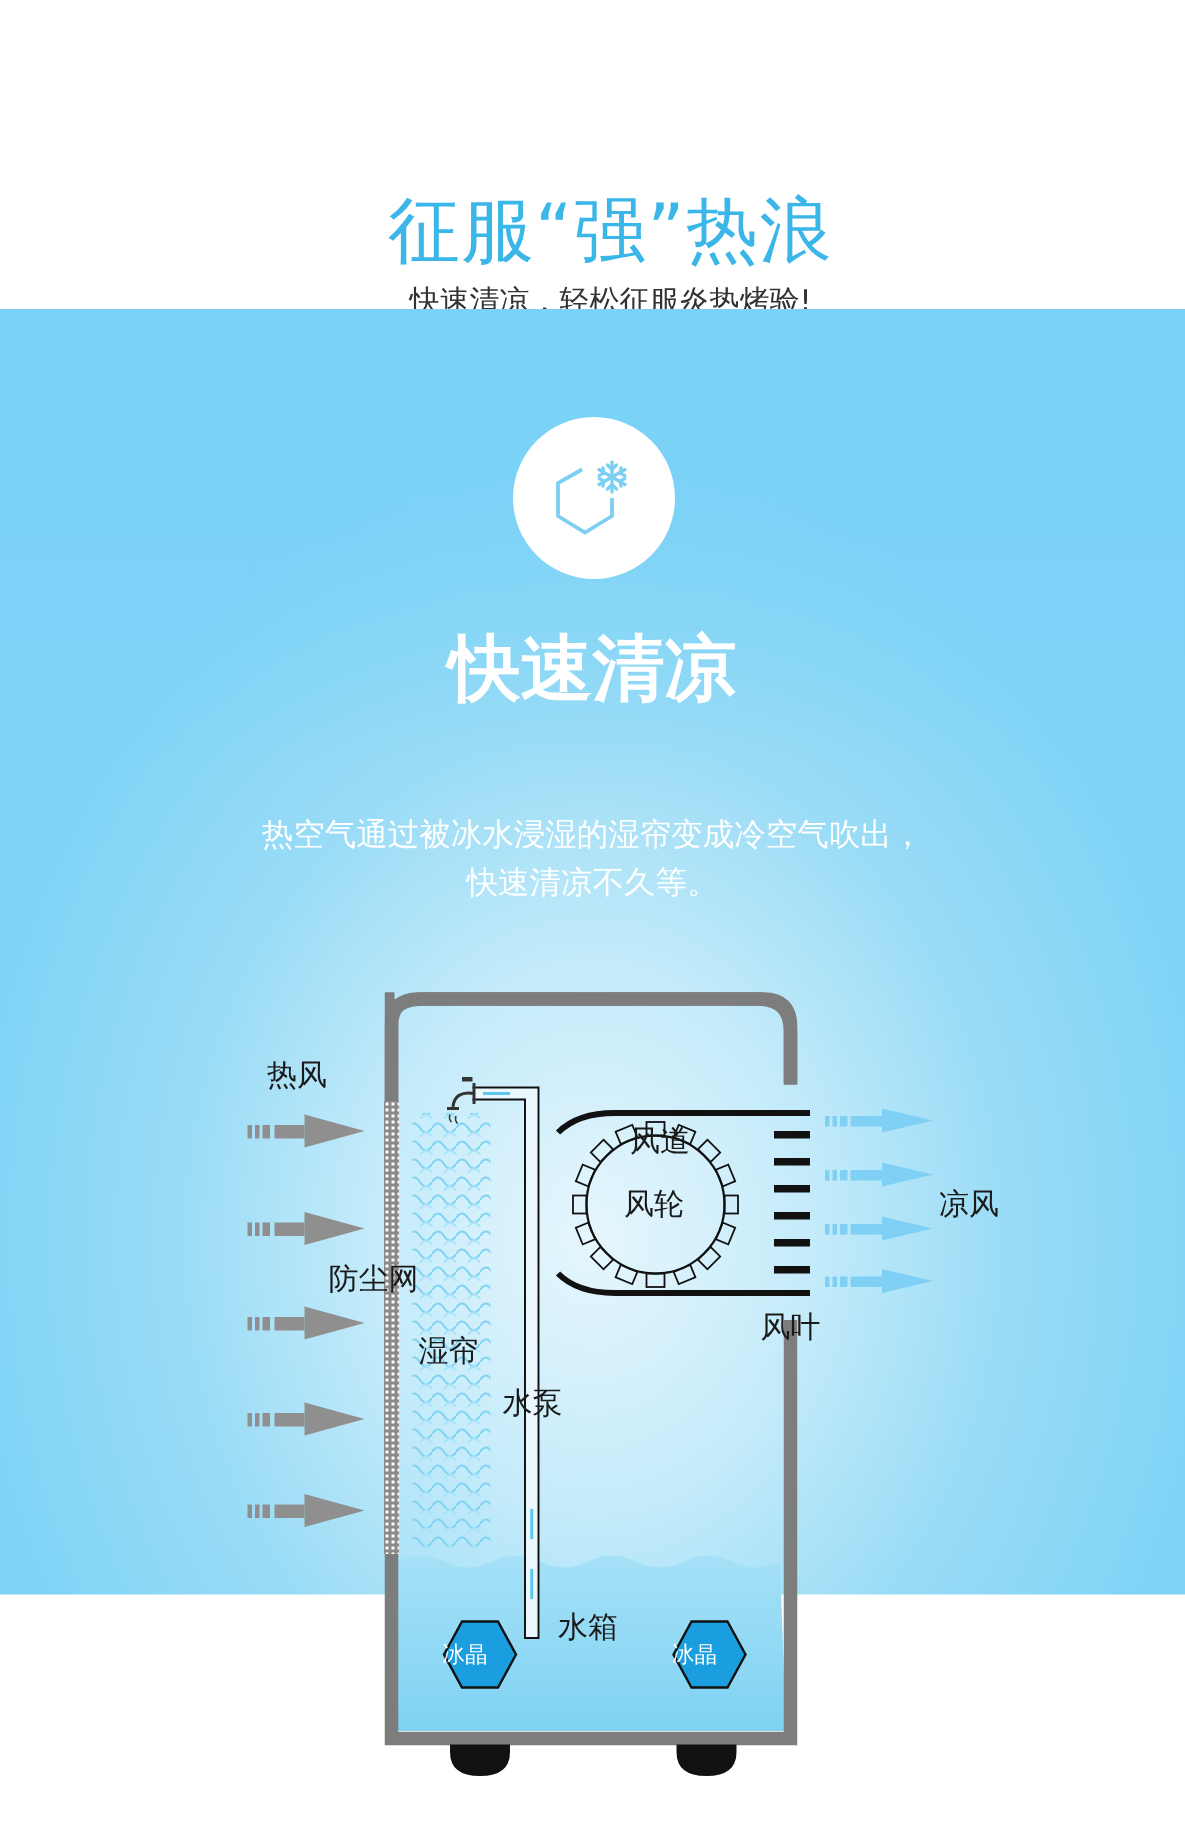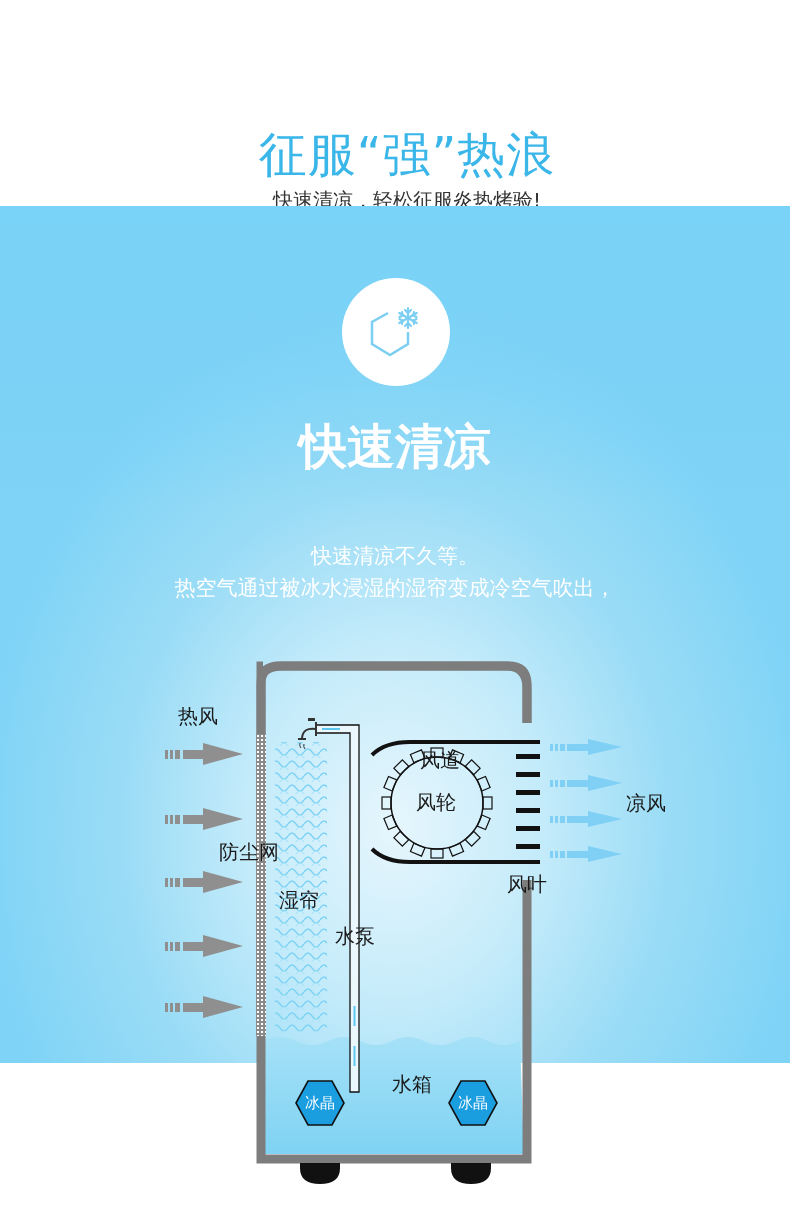--- a/index.html
+++ b/index.html
@@ -17,21 +17,21 @@
   .badge { position: absolute; left: 342px; top: 72px; width: 108px; height: 108px; border-radius: 50%; background: #fff; }
   .badge svg { position: absolute; left: 0; top: 0; }
 
   .h1 { position: absolute; left: 0; width: 790px; top: 214px; text-align: center; font-size: 48px; line-height: 52px; color: #fff; font-weight: bold; }
   .h2 { position: absolute; left: 0; width: 790px; top: 266px; text-align: center; font-size: 46px; line-height: 50px; color: #fff; font-weight: normal; }
   .desc { position: absolute; left: 0; width: 790px; top: 334px; text-align: center; font-size: 21px; line-height: 32px; color: #fff; }
 
   .diagram { position: absolute; left: 0; top: 0; width: 790px; height: 1013px; }
   .lbl { position: absolute; font-size: 20px; line-height: 24px; color: #1a1a1a; white-space: nowrap; }
   .ice { position: absolute; width: 50px; height: 44px; }
-  .ice span { position: absolute; left: 0; top: 0; width: 50px; height: 44px; line-height: 44px; text-align: center; color: #fff; font-size: 15px; }
+  .ice span { position: absolute; left: 0; top: 0; width: 50px; height: 44px; line-height: 44px; color: #fff; font-size: 15px; }
 </style>
 </head>
 <body>
 
 <div class="header">
   <h1 class="header-title">征服“强”热浪</h1>
   <div class="header-sub">快速清凉，轻松征服炎热烤验!</div>
 </div>
 
 <div class="panel">
@@ -49,22 +49,22 @@
         <polyline points="-8.5,-1 -5.5,-2.5 -6,-6" fill="none"></polyline>
         <polyline points="8.5,1 5.5,2.5 6,6" fill="none"></polyline>
         <polyline points="8.5,-1 5.5,-2.5 6,-6" fill="none"></polyline>
         <polyline points="-8.5,1 -5.5,2.5 -6,6" fill="none"></polyline>
       </g>
     </svg>
   </div>
 
   <div class="h1">快速清凉</div>
   <div class="desc">
+    <div>热空气通过被冰水浸湿的湿帘变成冷空气吹出，</div>
     <div>快速清凉不久等。</div>
-    <div>热空气通过被冰水浸湿的湿帘变成冷空气吹出，</div>
   </div>
 
   <svg class="diagram" width="790" height="1013" viewBox="0 0 790 1013">
     <defs>
       <pattern id="mesh" width="4" height="4" patternUnits="userSpaceOnUse">
         <rect width="4" height="4" fill="#8a8a8a"></rect>
         <rect x="1" y="1" width="2" height="2" fill="#ffffff"></rect>
       </pattern>
       <pattern id="waves" width="16" height="12" patternUnits="userSpaceOnUse">
         <path d="M0,6 q4,-6 8,0 q4,6 8,0" fill="none" stroke="#7fd3f3" stroke-width="1.4"></path>
@@ -215,21 +215,21 @@
   </svg>
 
   <div class="lbl" style="left:178px;top:498px;">热风</div>
   <div class="lbl" style="left:420px;top:502px;margin-top:40px;">风道</div>
   <div class="lbl" style="left:416px;top:584px;">风轮</div>
   <div class="lbl" style="left:626px;top:585px;font-family:Liberation Serif, serif;">凉风</div>
   <div class="lbl" style="left:219px;top:634px;">防尘网</div>
   <div class="lbl" style="left:507px;top:666px;">风叶</div>
   <div class="lbl" style="left:279px;top:682px;">湿帘</div>
   <div class="lbl" style="left:335px;top:718px;font-family:Liberation Serif, serif;">水泵</div>
-  <div class="lbl" style="left:372px;top:866px;margin-left:20px;">水箱</div>
+  <div class="lbl" style="left:372px;top:866px;">水箱</div>
 
   <div class="ice" style="left:295px;top:875px;">
     <span>冰晶</span>
   </div>
   <div class="ice" style="left:448px;top:875px;">
     <span>冰晶</span>
   </div>
 </div>
 
 </body></html>

